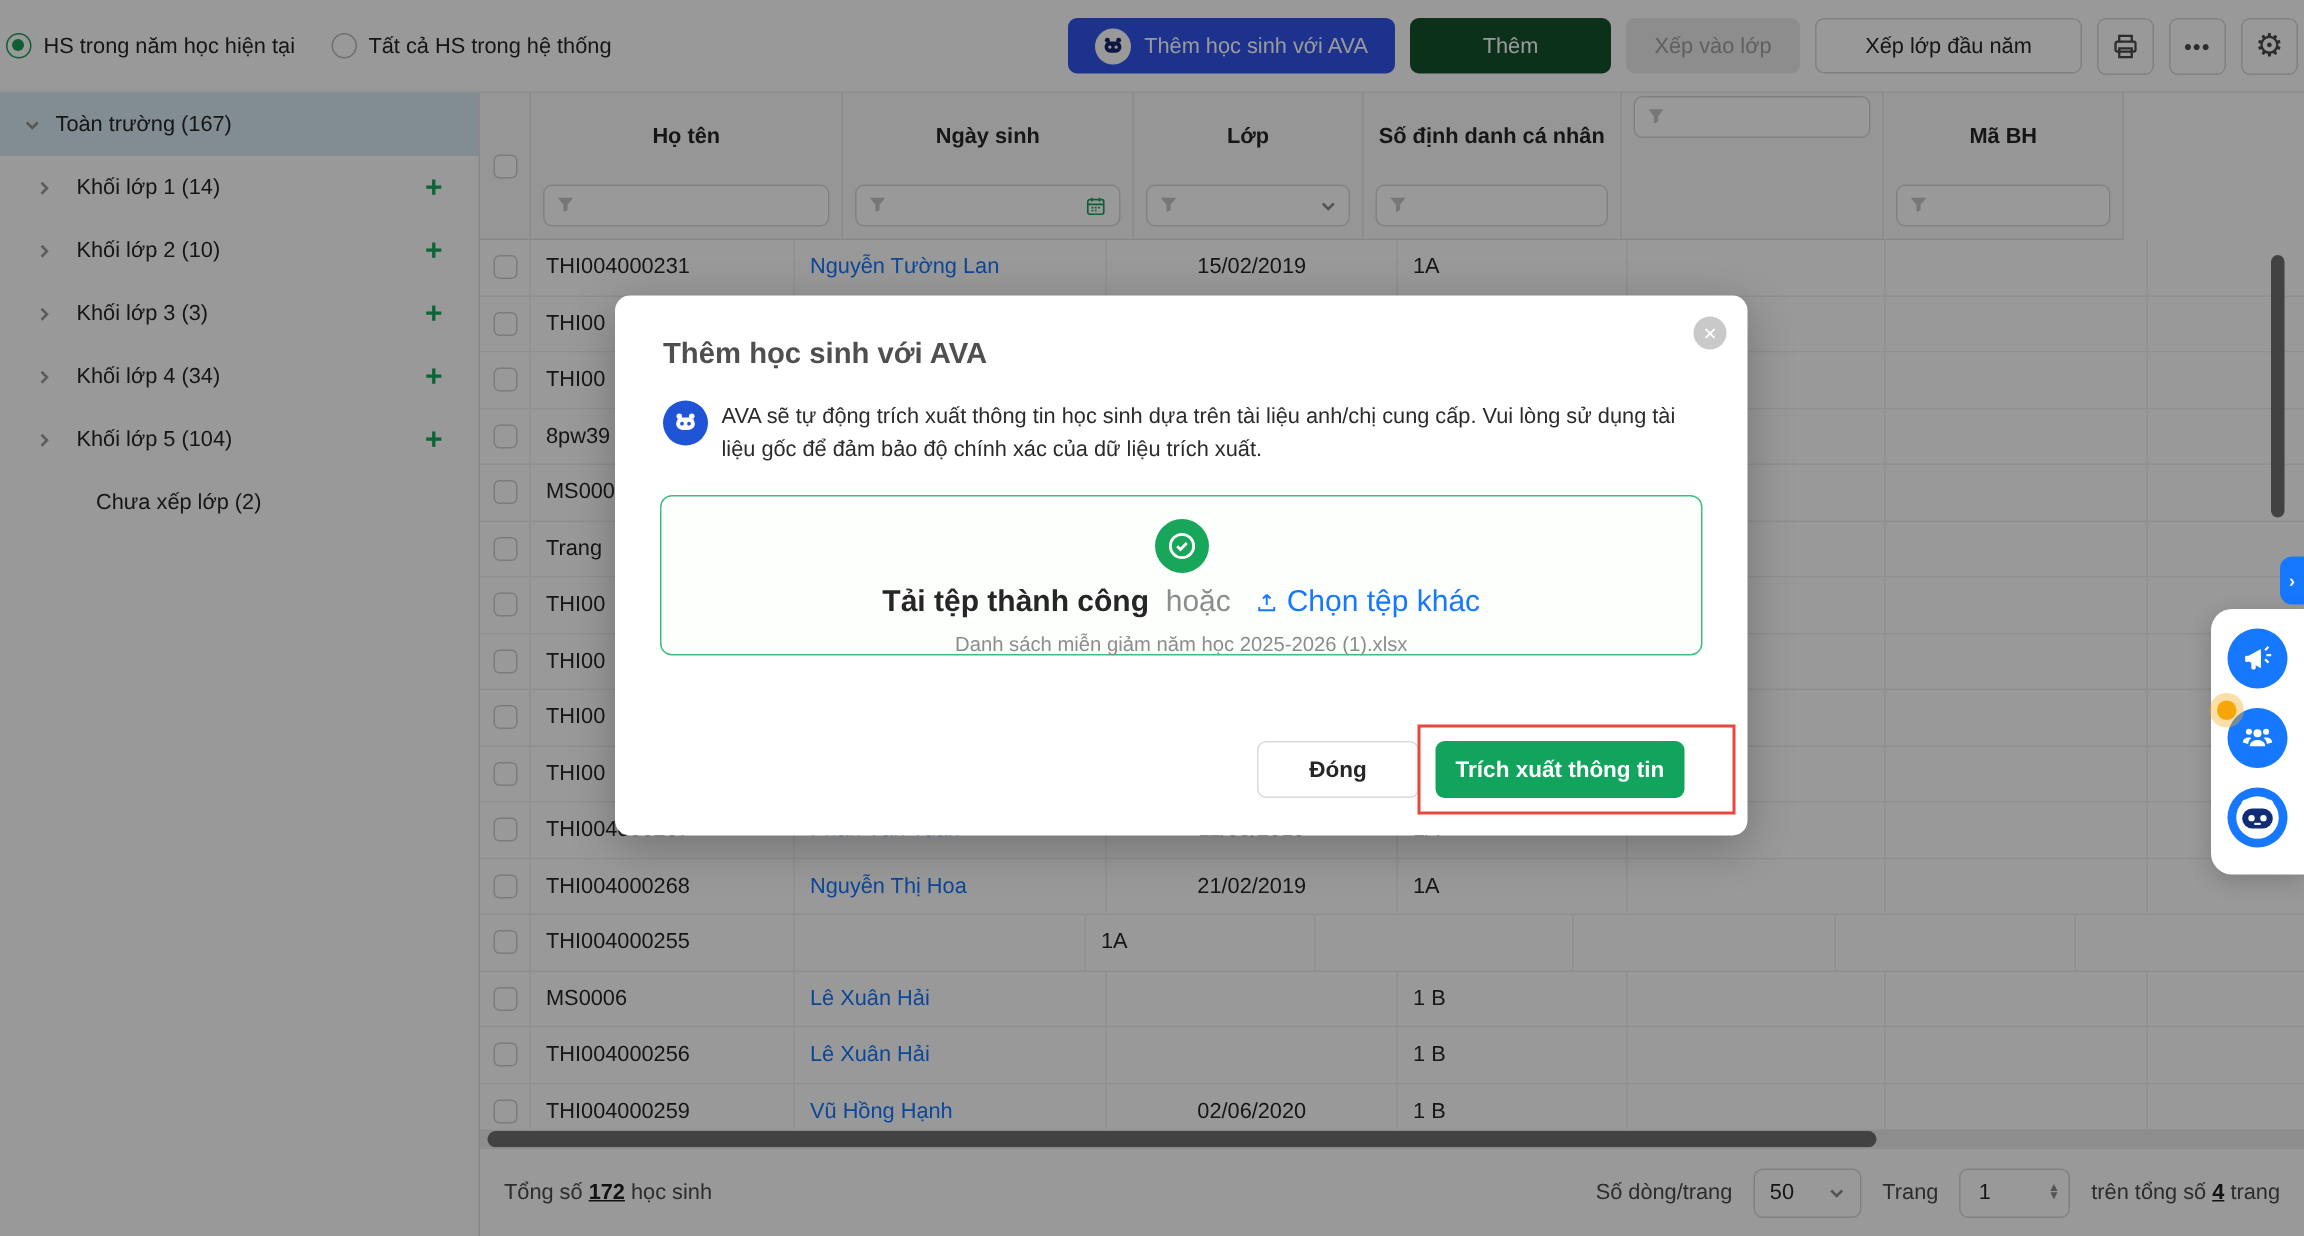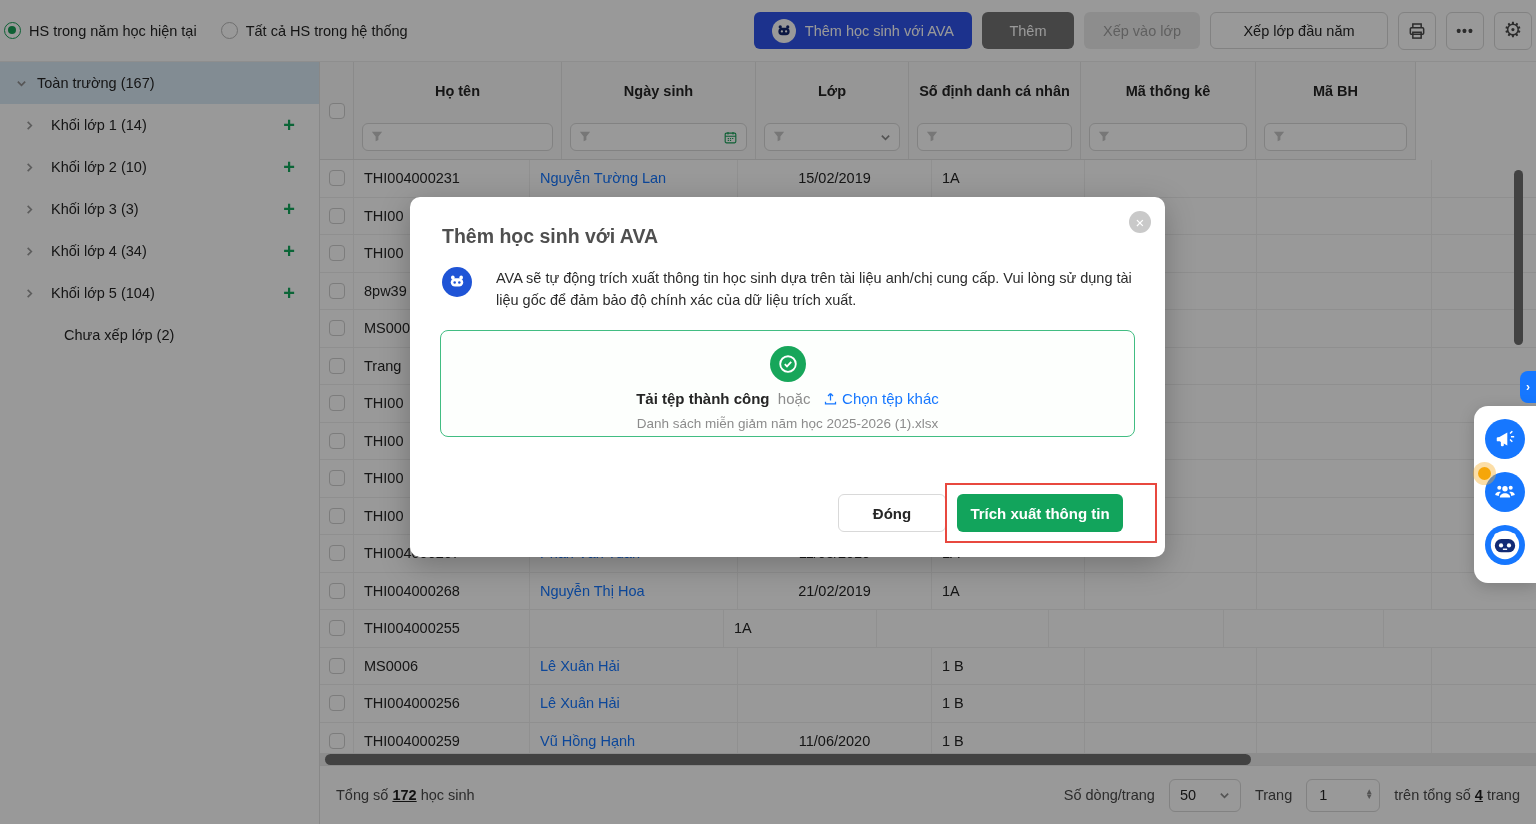--- a/index.html
+++ b/index.html
@@ -10,21 +10,21 @@
   .topbar{position:absolute;left:0;top:0;width:1536px;height:62px;background:#fff;
     border-bottom:1px solid #ededed;display:flex;align-items:center;padding:0 4px;z-index:1;}
   .radio{display:flex;align-items:center;gap:8px;margin-right:24px;font-size:14.5px;cursor:pointer;}
   .radio-circle{width:17px;height:17px;border-radius:50%;border:1.5px solid #b9b9b9;position:relative;flex:0 0 auto;background:#fff;}
   .radio-circle.on{border-color:#18a058;}
   .radio-circle.on:after{content:"";position:absolute;left:3px;top:3px;width:8px;height:8px;border-radius:50%;background:#18a058;}
   .tb-actions{margin-left:auto;display:flex;align-items:center;gap:10px;}
   .btn{height:37px;border-radius:6px;display:flex;align-items:center;justify-content:center;
     font-size:14.5px;cursor:pointer;white-space:nowrap;}
   .btn-ava{background:#2f54eb;color:#fff;padding:0 18px;gap:9px;}
-  .btn-green{background:#737373;color:#fff;width:92px;text-align:center;}
+  .btn-green{background:#14532d;color:#fff;width:134px;text-align:center;}
   .btn-disabled{background:#ececec;color:#9f9f9f;width:116px;cursor:default;}
   .btn-outline{background:#fff;border:1px solid #d9d9d9;color:#262626;width:178px;}
   .icon-btn{width:38px;height:38px;border:1px solid #d9d9d9;border-radius:6px;background:#fff;
     display:flex;align-items:center;justify-content:center;color:#4a4a4a;cursor:pointer;}
   .dots{font-weight:bold;font-size:14px;letter-spacing:1px;color:#4a4a4a;}
   .gear{font-family:"DejaVu Sans",sans-serif;font-size:21px;line-height:1;color:#4a4a4a;}
   .ava-chip{width:24px;height:24px;border-radius:50%;background:#fff;display:flex;align-items:center;justify-content:center;flex:0 0 auto;}
 
   
   .sidebar{position:absolute;left:0;top:62px;width:320px;height:762px;background:#fff;border-right:1px solid #e3e3e3;}
@@ -69,27 +69,27 @@
   .page-box .val{flex:1;color:#262626;}
   .spin{display:flex;flex-direction:column;line-height:0.6;font-size:8px;color:#8c8c8c;cursor:pointer;}
 
   
   .overlay{position:absolute;left:0;top:0;width:1536px;height:824px;background:rgba(0,0,0,0.40);z-index:50;}
   .modal{position:absolute;left:410px;top:197px;width:755px;height:360px;background:#fff;border-radius:10px;
     box-shadow:0 8px 30px rgba(0,0,0,.25);z-index:60;}
   .modal-close{position:absolute;right:14px;top:14px;width:22px;height:22px;border-radius:50%;background:#c9c9c9;
     color:#fff;display:flex;align-items:center;justify-content:center;font-size:15px;cursor:pointer;line-height:1;}
   .modal-title{position:absolute;left:32px;top:28px;font-size:19.5px;font-weight:700;color:#4f4f4f;}
-  .modal-desc{position:absolute;left:32px;top:70px;width:700px;display:flex;gap:24px;}
+  .modal-desc{position:absolute;left:32px;top:70px;width:700px;display:flex;gap:9px;}
   .desc-icon{width:30px;height:30px;border-radius:50%;background:#1f54d6;flex:0 0 auto;display:flex;align-items:center;justify-content:center;}
   .desc-text{font-size:14.5px;line-height:1.55;color:#2b2b2b;width:645px;}
   .upload{position:absolute;left:30px;top:133px;width:695px;height:107px;border:1px solid #41bd82;border-radius:8px;
     background:#fdfffd;text-align:center;}
   .upload-check{width:36px;height:36px;border-radius:50%;background:#17a65a;margin:15px auto 8px;display:flex;align-items:center;justify-content:center;}
-  .upload-line{font-size:15px;}
+  .upload-line{font-size:20px;}
   .upload-line .strong{font-weight:700;color:#262626;}
   .upload-line .muted{color:#8c8c8c;}
   .upload-line .link{color:#1677ff;cursor:pointer;}
   .upload-file{margin-top:9px;font-size:13.5px;color:#8c8c8c;}
   .btn-close-modal{position:absolute;left:428px;top:297px;width:108px;height:38px;border:1px solid #d9d9d9;border-radius:6px;
     background:#fff;color:#262626;font-weight:600;font-size:15px;display:flex;align-items:center;justify-content:center;cursor:pointer;}
   .btn-extract{position:absolute;left:547px;top:297px;width:166px;height:38px;border-radius:6px;background:#12a45c;
     color:#fff;font-weight:600;font-size:15px;display:flex;align-items:center;justify-content:center;cursor:pointer;}
   .red-annotation{position:absolute;left:945px;top:483px;width:212px;height:60px;border:2.5px solid #e8483f;z-index:90;}
 
@@ -246,21 +246,20 @@
     <div class="th-filter">
           <div class="filter-box">
             <svg width="12" height="12" viewBox="0 0 14 14" fill="#c6c6c6">
               <path d="M1 1h12L8.6 6.4v4.2L5.4 12V6.4z"></path>
             </svg>
             <span class="grow"></span>
           </div>
         </div>
   </div>
       <div class="th" style="width:175px">
-    <div class="th-title">Mã thống kê</div>
     <div class="th-filter">
           <div class="filter-box">
             <svg width="12" height="12" viewBox="0 0 14 14" fill="#c6c6c6">
               <path d="M1 1h12L8.6 6.4v4.2L5.4 12V6.4z"></path>
             </svg>
             <span class="grow"></span>
           </div>
         </div>
   </div>
       <div class="th" style="width:160px">
@@ -667,21 +666,21 @@
         <div class="cbcol" style="border-right:1px solid #f0f0f0">
           <div class="cb"></div>
         </div>
         <div class="td left" style="width:176px">
           <span>THI004000259</span>
         </div>
         <div class="td left" style="width:208px">
           <span class="link">Vũ Hồng Hạnh</span>
         </div>
         <div class="td center" style="width:194px">
-          <span>11/06/2020</span>
+          <span>02/06/2020</span>
         </div>
         <div class="td left" style="width:153px">
           <span>1 B</span>
         </div>
         <div class="td left" style="width:172px">
           <span></span>
         </div>
         <div class="td left" style="width:175px">
           <span></span>
         </div>

